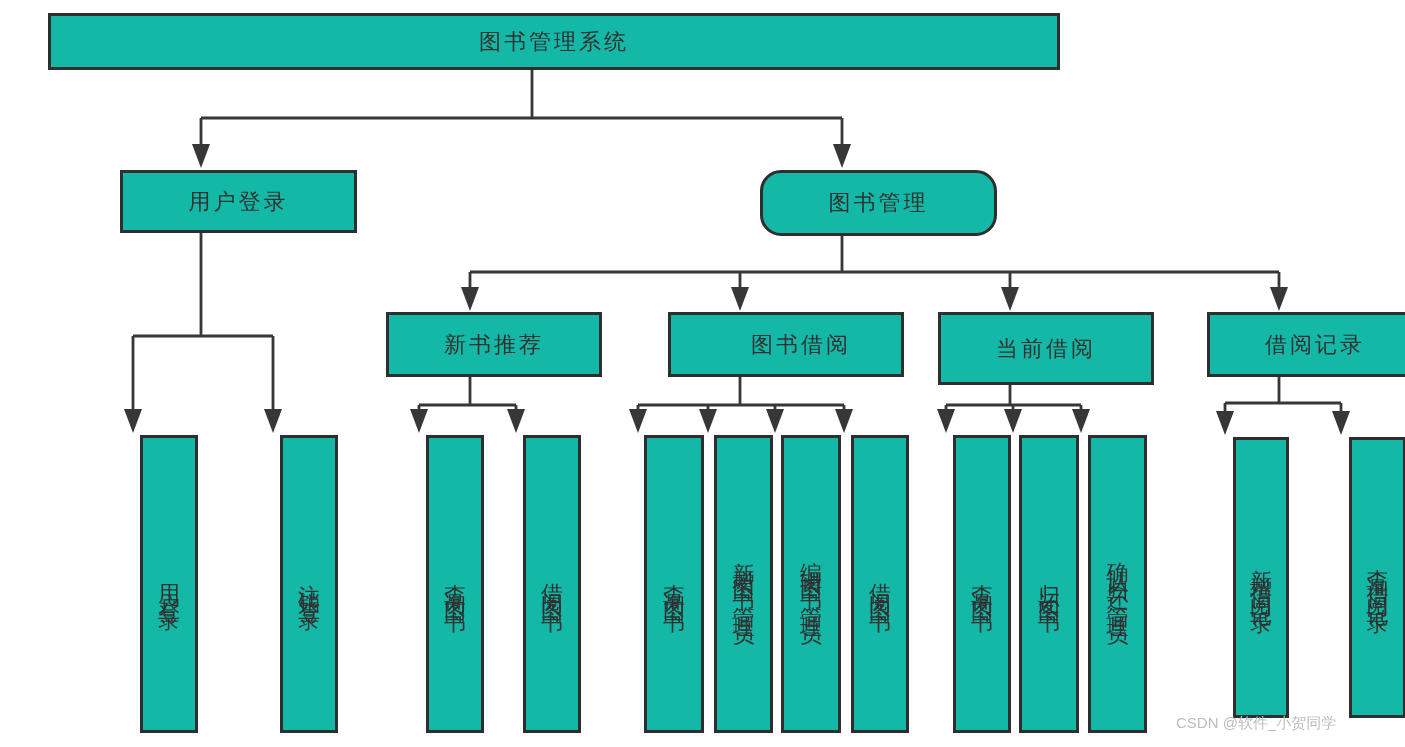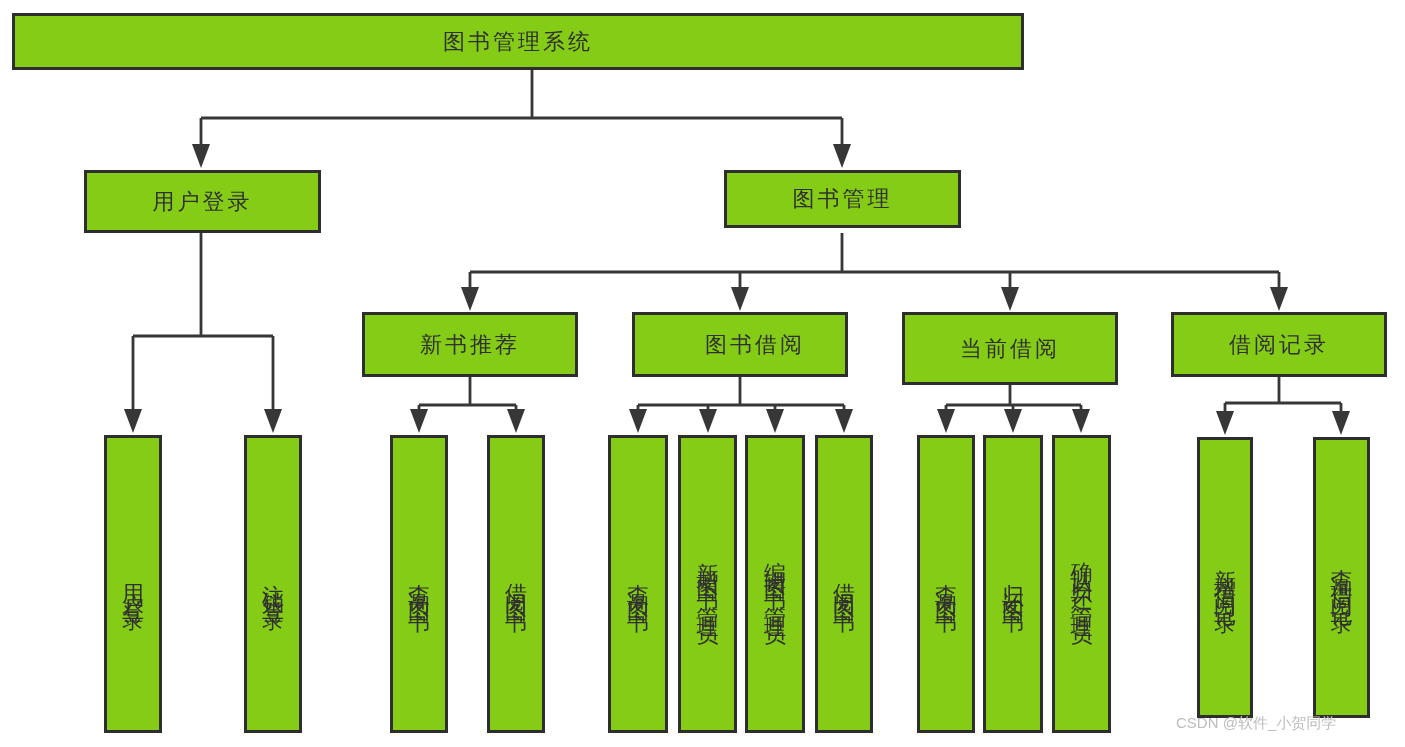--- a/index.html
+++ b/index.html
@@ -16,27 +16,28 @@
     width:1405px;height:747px;
     background:var(--background);
     overflow:hidden;
   }
   #connector-svg{position:absolute;left:0;top:0;z-index:1;}
   #connector-svg path{stroke:var(--line);stroke-width:2.8;fill:none;}
   #connector-svg polygon{fill:var(--line);stroke:none;}
   .node{
     position:absolute;
     box-sizing:border-box;
-    background:#84cc16;
+    background:#14b8a6;
     border:3px solid var(--border);
     display:flex;
     align-items:center;
     justify-content:center;
     z-index:2;
     color:var(--text);
+    margin-left:36px;
   }
   .hbox{font-size:22px;letter-spacing:3px;white-space:nowrap;}
   .vbox span{
     writing-mode:vertical-rl;
     font-size:22px;
     letter-spacing:9px;
     line-height:1;
     color:var(--text);
   }
   #watermark{
@@ -96,28 +97,28 @@
     </g>
   </svg>
 
   <div class="node hbox" style="left:12px;top:13px;width:1012px;height:57px;">
     <span>图书管理系统</span>
   </div>
 
   <div class="node hbox" style="left:84px;top:170px;width:237px;height:63px;">
     <span>用户登录</span>
   </div>
-  <div class="node hbox" style="left:724px;top:170px;width:237px;height:58px;">
+  <div class="node hbox" style="left:724px;top:170px;width:237px;height:66px;border-radius:21px;">
     <span>图书管理</span>
   </div>
 
-  <div class="node hbox" style="left:362px;top:312px;width:216px;height:65px;text-align:center;">
+  <div class="node hbox" style="left:350px;top:312px;width:216px;height:65px;text-align:center;">
     <span>新书推荐</span>
   </div>
-  <div class="node hbox" style="left:632px;top:312px;width:216px;height:65px;padding-left:30px;">
+  <div class="node hbox" style="left:632px;top:312px;width:236px;height:65px;padding-left:30px;">
     <span>图书借阅</span>
   </div>
   <div class="node hbox" style="left:902px;top:312px;width:216px;height:73px;">
     <span>当前借阅</span>
   </div>
   <div class="node hbox" style="left:1171px;top:312px;width:216px;height:65px;">
     <span>借阅记录</span>
   </div>
 
   <div class="node vbox" style="left:104px;top:435px;width:58px;height:298px;">

